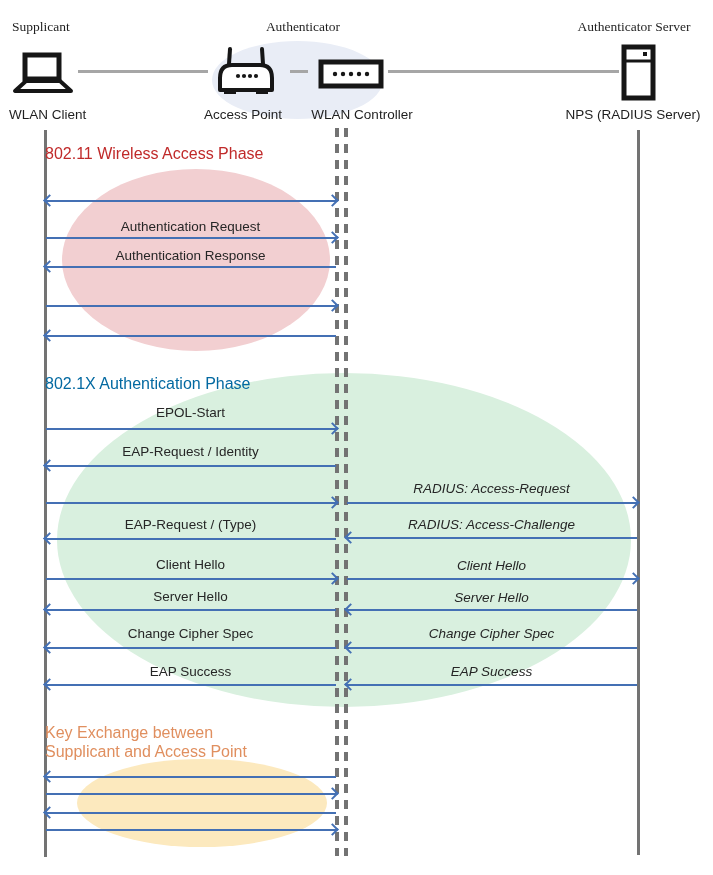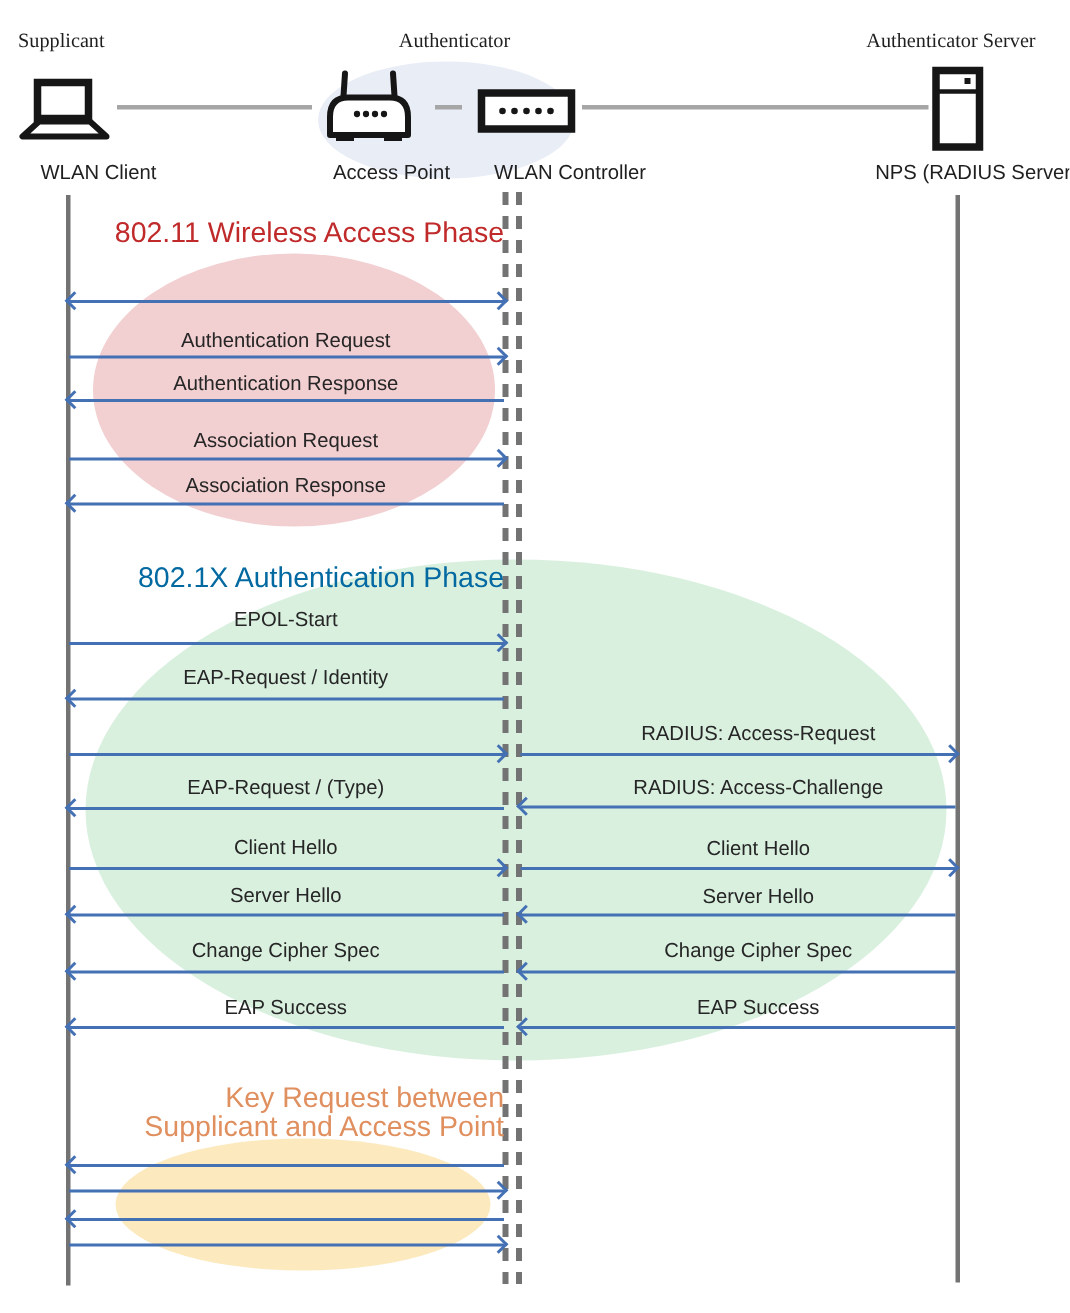--- a/index.html
+++ b/index.html
@@ -17,24 +17,24 @@
   .lifeline{position:absolute;width:3px;background:var(--lifeline);z-index:1;}
   .dashline{position:absolute;width:4px;z-index:1;
     background:repeating-linear-gradient(to bottom,var(--lifeline) 0 9px,transparent 9px 16px);}
   .connector{position:absolute;height:3px;background:var(--connector);top:70px;z-index:1;}
   .arr{position:absolute;height:2px;background:var(--arrow);z-index:3;}
   .h{position:absolute;width:9px;height:9px;box-sizing:border-box;}
   .hr{right:-1px;top:-4px;border-top:2px solid var(--arrow);border-right:2px solid var(--arrow);transform:rotate(45deg);}
   .hl{left:-1px;top:-4px;border-top:2px solid var(--arrow);border-left:2px solid var(--arrow);transform:rotate(-45deg);}
   .msg{position:absolute;font-size:13.5px;text-align:center;color:#262626;z-index:4;white-space:nowrap;}
   .lspan{left:45px;width:291px;}
-  .rspan{left:360px;width:291px;}
-  .ph{position:absolute;font-size:19px;text-align:right;z-index:4;white-space:nowrap;}
+  .rspan{left:346px;width:291px;font-style:italic;}
+  .ph{position:absolute;font-size:16px;text-align:left;z-index:4;white-space:nowrap;}
   .role{position:absolute;top:19px;font-size:13.5px;z-index:4;font-family:Liberation Serif, serif;}
-  .caption{position:absolute;top:107px;font-size:13.5px;z-index:4;white-space:nowrap;margin-left:18px;}
+  .caption{position:absolute;top:107px;font-size:13.5px;z-index:4;white-space:nowrap;}
   .ctr{text-align:center;}
   .icon{position:absolute;z-index:2;line-height:0;}
 </style>
 </head>
 <body>
 
 <div id="canvas">
 
   <div class="ell" style="left:212px;top:41px;width:171px;height:78px;background:#E9EDF6"></div>
   <div class="ell" style="left:62px;top:169px;width:268px;height:182px;background:#F2CFD1"></div>
@@ -106,26 +106,24 @@
   <div class="msg lspan" style="top:219px">Authentication Request</div>
   <div class="arr" style="left:46px;top:237px;width:290px">
       <i class="h hr"></i>
     </div>
 
   <div class="msg lspan" style="top:248px">Authentication Response</div>
   <div class="arr" style="left:46px;top:266px;width:290px">
       <i class="h hl"></i>
     </div>
 
-  <div class="msg lspan" style="top:286px">Association Request</div>
   <div class="arr" style="left:46px;top:305px;width:290px">
       <i class="h hr"></i>
     </div>
 
-  <div class="msg lspan" style="top:316px">Association Response</div>
   <div class="arr" style="left:46px;top:335px;width:290px">
       <i class="h hl"></i>
     </div>
 
   <div class="ph lspan" style="top:375px;color:#0369a1">802.1X Authentication Phase</div>
 
   <div class="msg lspan" style="top:405px">EPOL-Start</div>
   <div class="arr" style="left:46px;top:428px;width:290px">
       <i class="h hr"></i>
     </div>
@@ -188,21 +186,21 @@
   <div class="arr" style="left:347px;top:647px;width:290px">
       <i class="h hl"></i>
     </div>
 
   <div class="msg rspan" style="top:664px">EAP Success</div>
   <div class="arr" style="left:347px;top:684px;width:290px">
       <i class="h hl"></i>
     </div>
 
   <div class="ph lspan" style="top:723px;color:#E08F5F;line-height:19px;white-space:normal">
-    <div>Key Request between</div>
+    <div>Key Exchange between</div>
     <div>Supplicant and Access Point</div>
   </div>
 
   <div class="arr" style="left:46px;top:776px;width:290px">
       <i class="h hl"></i>
     </div>
   <div class="arr" style="left:46px;top:793px;width:290px">
       <i class="h hr"></i>
     </div>
   <div class="arr" style="left:46px;top:812px;width:290px">

